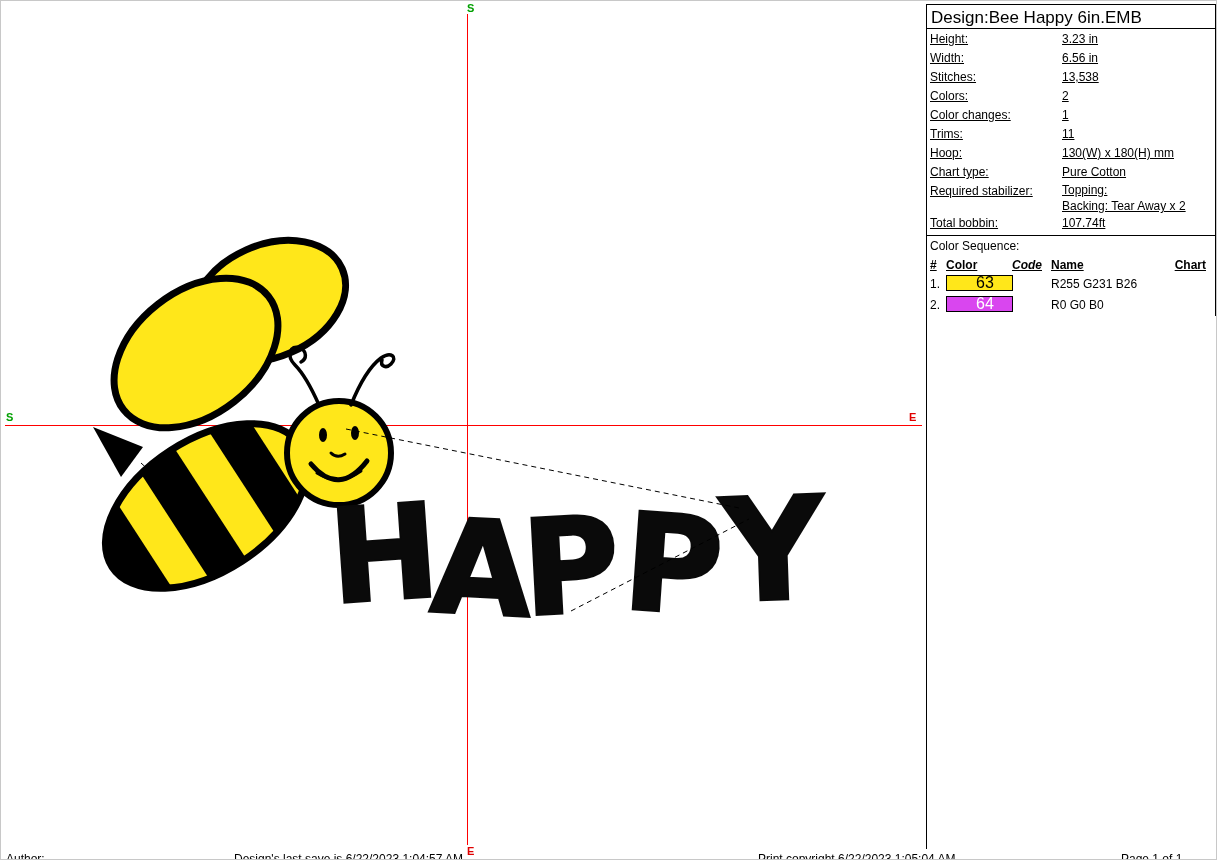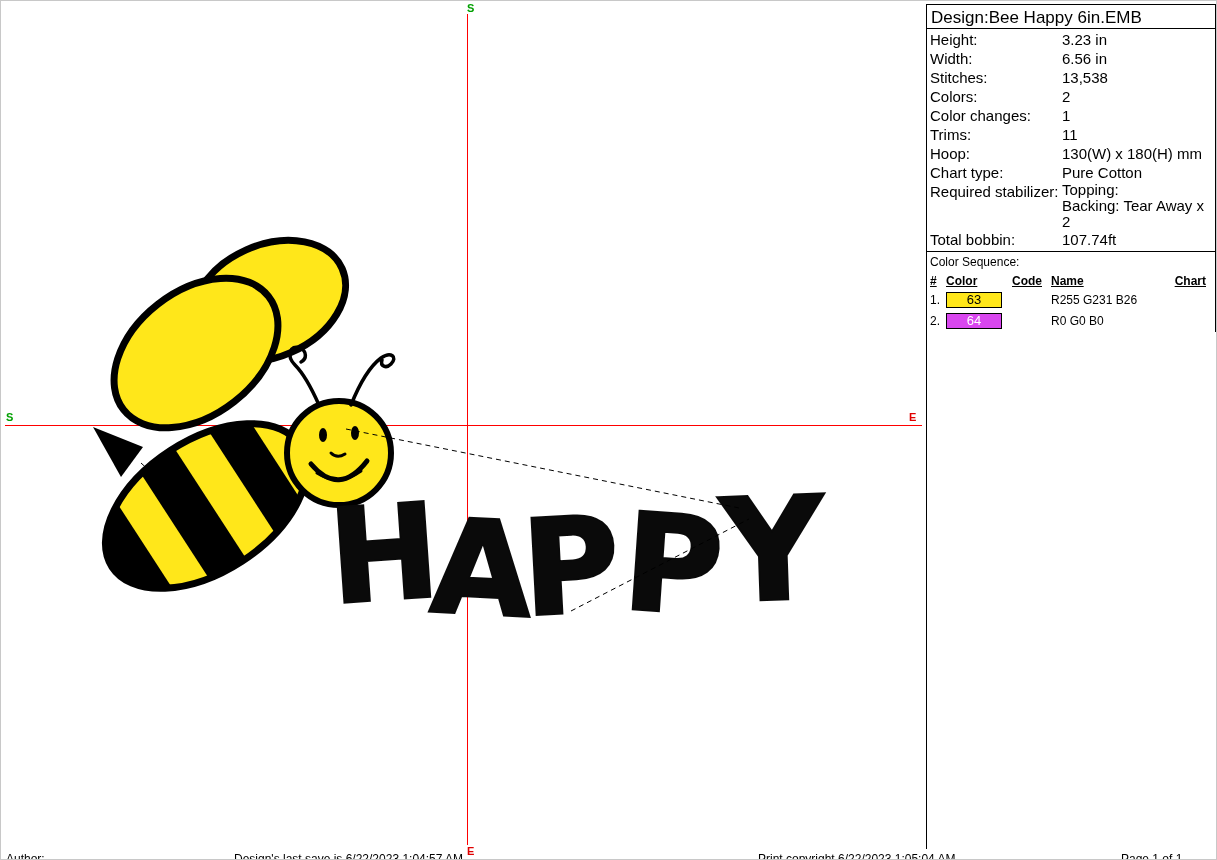--- a/index.html
+++ b/index.html
@@ -25,37 +25,37 @@
     stroke:#0a0a0a;stroke-width:3;paint-order:stroke;
   }
   
   .panel-divider{position:absolute;left:925px;top:3px;width:1px;height:845px;background:#000;}
   .panel{
     position:absolute;left:925px;top:3px;width:290px;background:#fff;
     border:1px solid #000;border-bottom:none;box-sizing:border-box;
   }
   .panel-title{font-size:17px;padding:3px 4px 0 4px;border-bottom:1px solid #000;}
   .info-rows{border-bottom:1px solid #000;padding:1px 0 2px 0;}
-  .info-row{display:flex;font-size:15px;line-height:19px;padding:0 3px;}
+  .info-row{display:flex;font-size:12px;line-height:19px;padding:0 3px;text-decoration:underline;}
   .info-row .lbl{width:132px;flex:none;}
   .info-row .val{flex:1;}
   .info-row.multiline{align-items:flex-start;}
   .info-row.multiline .val div{line-height:16px;}
   .cs-title{font-size:12px;line-height:18px;padding:1px 3px;}
   .cs-header{display:flex;font-size:12px;font-weight:bold;line-height:18px;padding:0 3px;}
   .cs-header span{text-decoration:underline;}
   .c-num{width:16px;flex:none;}
   .c-color{width:66px;flex:none;}
-  .c-code{width:39px;flex:none;}
+  .c-code{width:39px;flex:none;font-style:italic;}
   .c-name{width:114px;flex:none;}
   .c-chart{flex:1;text-align:right;padding-right:6px;}
   .cs-row{display:flex;align-items:center;font-size:12px;line-height:19px;padding:1px 3px;}
   .swatch{
     width:54px;height:14px;border:1px solid #000;text-align:center;
-    font-size:13px;line-height:14px;box-sizing:content-box;
+    font-size:16px;line-height:14px;box-sizing:content-box;padding-left:11px;
   }
   
   .footer span{position:absolute;top:851px;font-size:12px;white-space:nowrap;}
   .f-author{left:5px;}
   .f-save{left:233px;}
   .f-print{left:757px;}
   .f-page{left:1120px;}
 </style>
 </head>
 <body>

